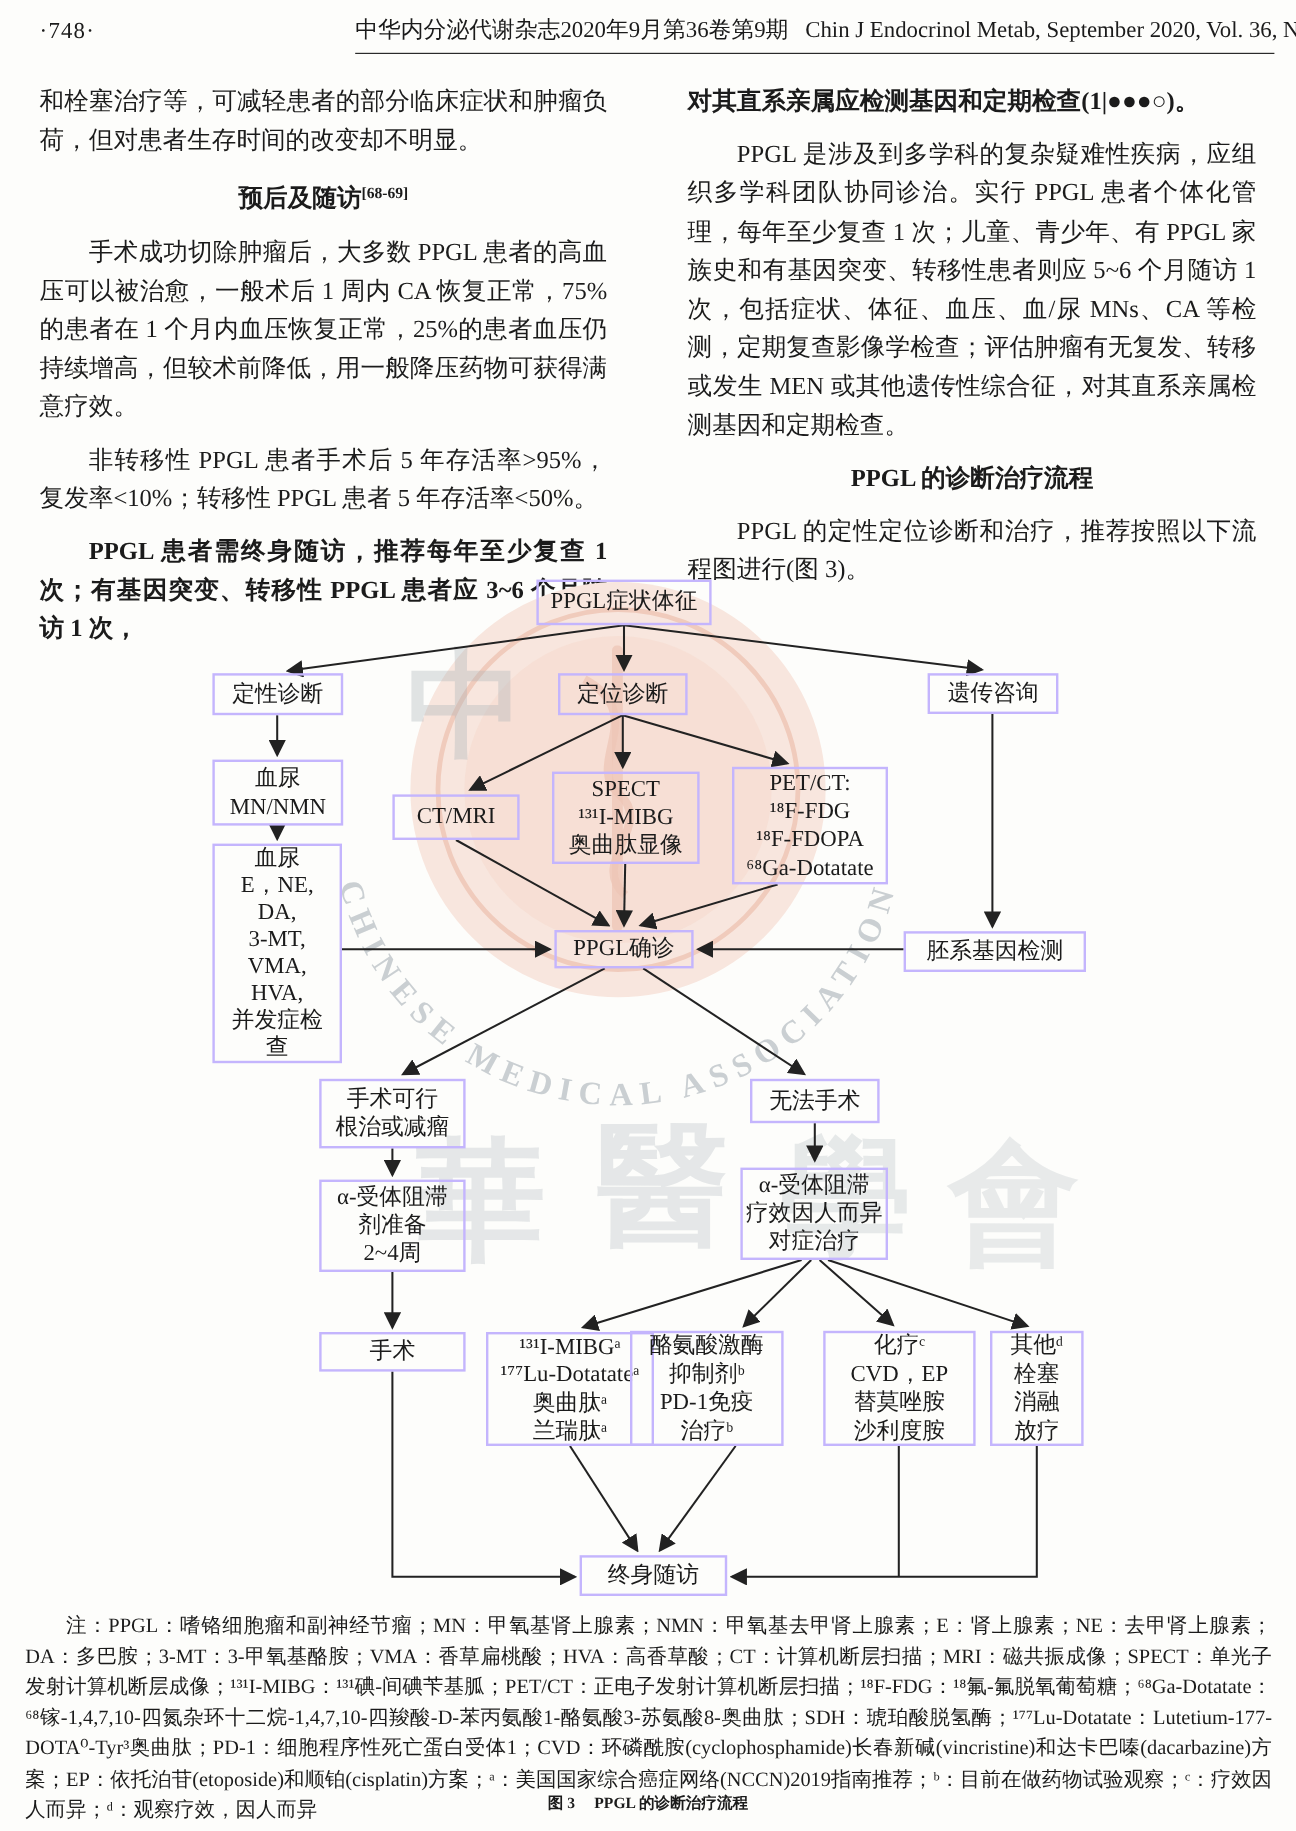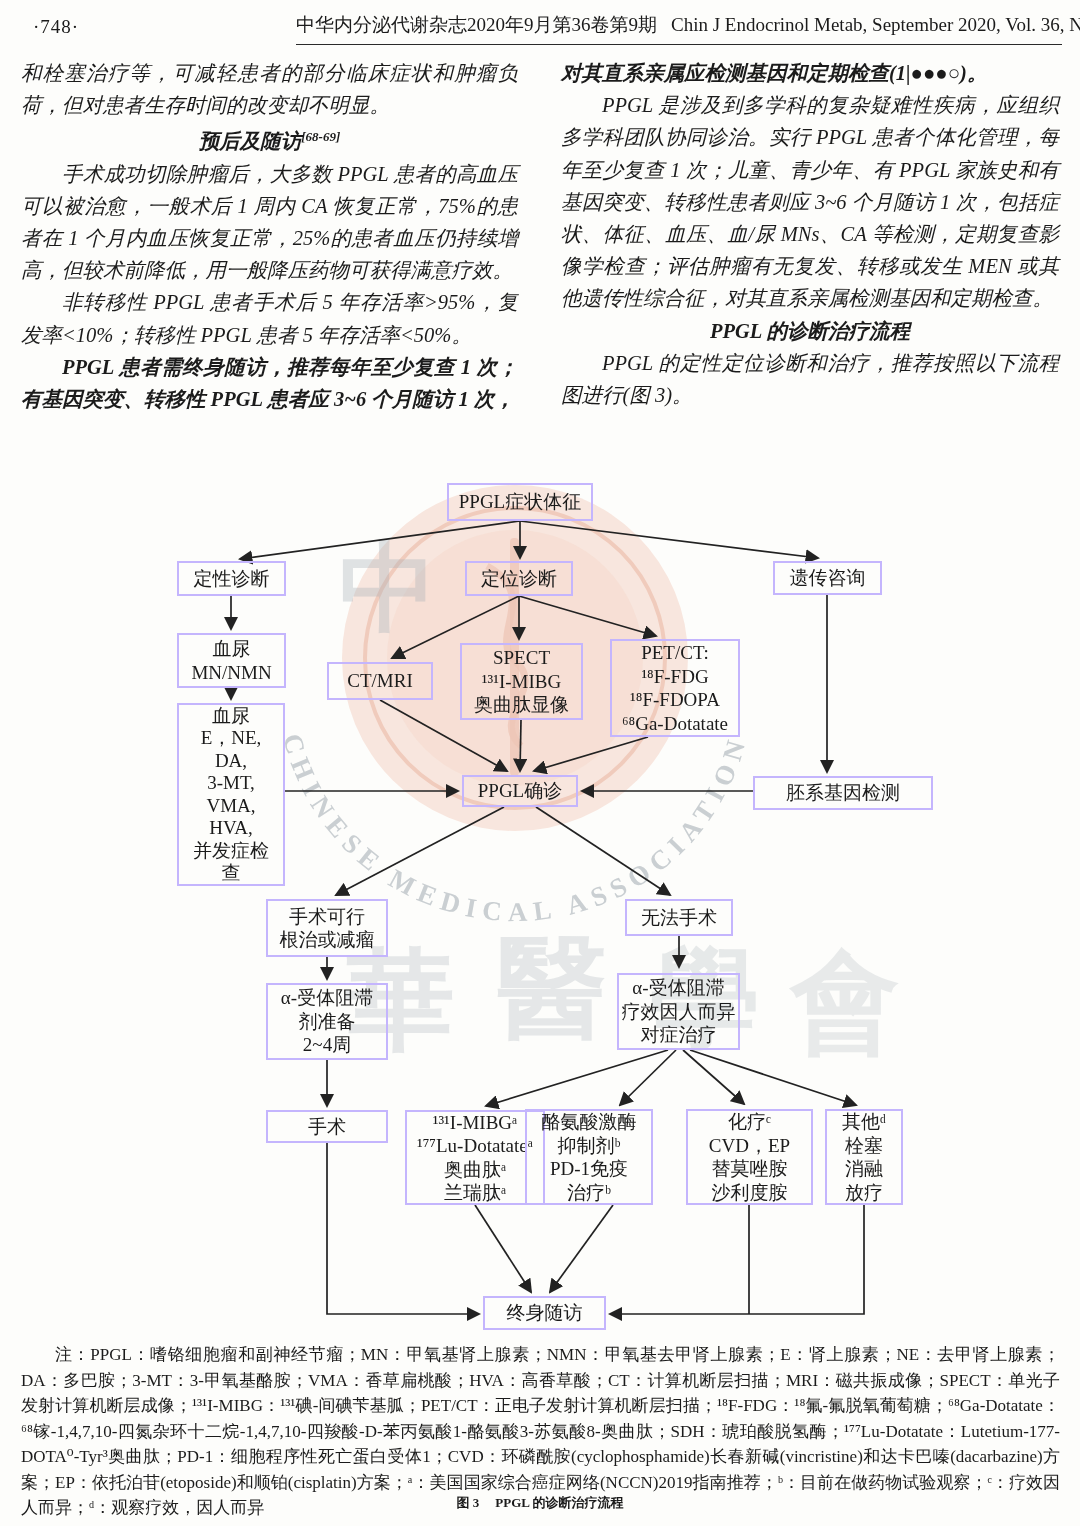--- a/index.html
+++ b/index.html
@@ -12,21 +12,21 @@
   .hdr-pg{position:absolute;left:33px;top:16px;font-size:19px;letter-spacing:1px;}
   .hdr-journal{
     position:absolute;left:296px;top:12px;width:766px;text-align:center;
     font-size:19px;white-space:nowrap;border-bottom:1.5px solid #2a2a2a;padding-bottom:6px;
   }
   .hdr-journal .en{margin-left:14px;}
   
   .col{position:absolute;top:57px;font-size:20.5px;line-height:32.2px;text-align:justify;}
   .col-left{left:21px;width:497px;}
   .col-right{left:561px;width:498px;}
-  .col p{margin:0;font-style:italic;}
+  .col p{margin:12px;}
   .indent{text-indent:2em;}
   .bold{font-weight:bold;}
   .col-heading{text-align:center;font-weight:bold;margin:10px 0 12px;text-indent:0;}
   .col-heading-2{text-align:center;font-weight:bold;margin:14px 0 16px;text-indent:0;}
   .suptxt{font-size:13px;vertical-align:7px;letter-spacing:0;}
   
   .flow{position:absolute;left:0;top:478px;width:1080px;height:862px;}
   .flow svg{position:absolute;left:0;top:0;}
   .fbox{
     position:absolute;box-sizing:border-box;border:2px solid #c4b5fd;background:transparent;
@@ -55,21 +55,21 @@
   <div class="col col-left">
     <p>和栓塞治疗等，可减轻患者的部分临床症状和肿瘤负荷，但对患者生存时间的改变却不明显。</p>
     <p class="col-heading"><span>预后及随访</span><span class="suptxt">[68-69]</span></p>
     <p class="indent">手术成功切除肿瘤后，大多数 PPGL 患者的高血压可以被治愈，一般术后 1 周内 CA 恢复正常，75%的患者在 1 个月内血压恢复正常，25%的患者血压仍持续增高，但较术前降低，用一般降压药物可获得满意疗效。</p>
     <p class="indent">非转移性 PPGL 患者手术后 5 年存活率&gt;95%，复发率&lt;10%；转移性 PPGL 患者 5 年存活率&lt;50%。</p>
     <p class="indent bold">PPGL 患者需终身随访，推荐每年至少复查 1 次；有基因突变、转移性 PPGL 患者应 3~6 个月随访 1 次，</p>
   </div>
 
   <div class="col col-right">
     <p class="bold">对其直系亲属应检测基因和定期检查(1|●●●○)。</p>
-    <p class="indent">PPGL 是涉及到多学科的复杂疑难性疾病，应组织多学科团队协同诊治。实行 PPGL 患者个体化管理，每年至少复查 1 次；儿童、青少年、有 PPGL 家族史和有基因突变、转移性患者则应 3~6 个月随访 1 次，包括症状、体征、血压、血/尿 MNs、CA 等检测，定期复查影像学检查；评估肿瘤有无复发、转移或发生 MEN 或其他遗传性综合征，对其直系亲属检测基因和定期检查。</p>
+    <p class="indent">PPGL 是涉及到多学科的复杂疑难性疾病，应组织多学科团队协同诊治。实行 PPGL 患者个体化管理，每年至少复查 1 次；儿童、青少年、有 PPGL 家族史和有基因突变、转移性患者则应 5~6 个月随访 1 次，包括症状、体征、血压、血/尿 MNs、CA 等检测，定期复查影像学检查；评估肿瘤有无复发、转移或发生 MEN 或其他遗传性综合征，对其直系亲属检测基因和定期检查。</p>
     <p class="col-heading-2">PPGL 的诊断治疗流程</p>
     <p class="indent">PPGL 的定性定位诊断和治疗，推荐按照以下流程图进行(图 3)。</p>
   </div>
 
   <div class="flow">
     <svg width="1080" height="862" viewBox="0 0 1080 862">
       <defs>
         <marker id="arw" viewBox="0 0 10 10" refX="8.6" refY="5" markerWidth="8.5" markerHeight="8.5" orient="auto-start-reverse">
           <path d="M0,0 L10,5 L0,10 z" fill="#222"></path>
         </marker>
@@ -158,21 +158,21 @@
       <div class="bl">DA,</div>
       <div class="bl">3-MT,</div>
       <div class="bl">VMA,</div>
       <div class="bl">HVA,</div>
       <div class="bl">并发症检</div>
       <div class="bl">查</div>
     </div>
     <div class="fbox" style="left:462px;top:297px;width:116px;height:32px">
       <div class="bl">PPGL确诊</div>
     </div>
-    <div class="fbox" style="left:753px;top:298px;width:180px;height:34px">
+    <div class="fbox" style="left:753px;top:298px;width:152px;height:34px">
       <div class="bl">胚系基因检测</div>
     </div>
     <div class="fbox" style="left:266px;top:421px;width:122px;height:58px">
       <div class="bl">手术可行</div>
       <div class="bl">根治或减瘤</div>
     </div>
     <div class="fbox" style="left:625px;top:421px;width:108px;height:37px">
       <div class="bl">无法手术</div>
     </div>
     <div class="fbox" style="left:266px;top:505px;width:122px;height:77px">

